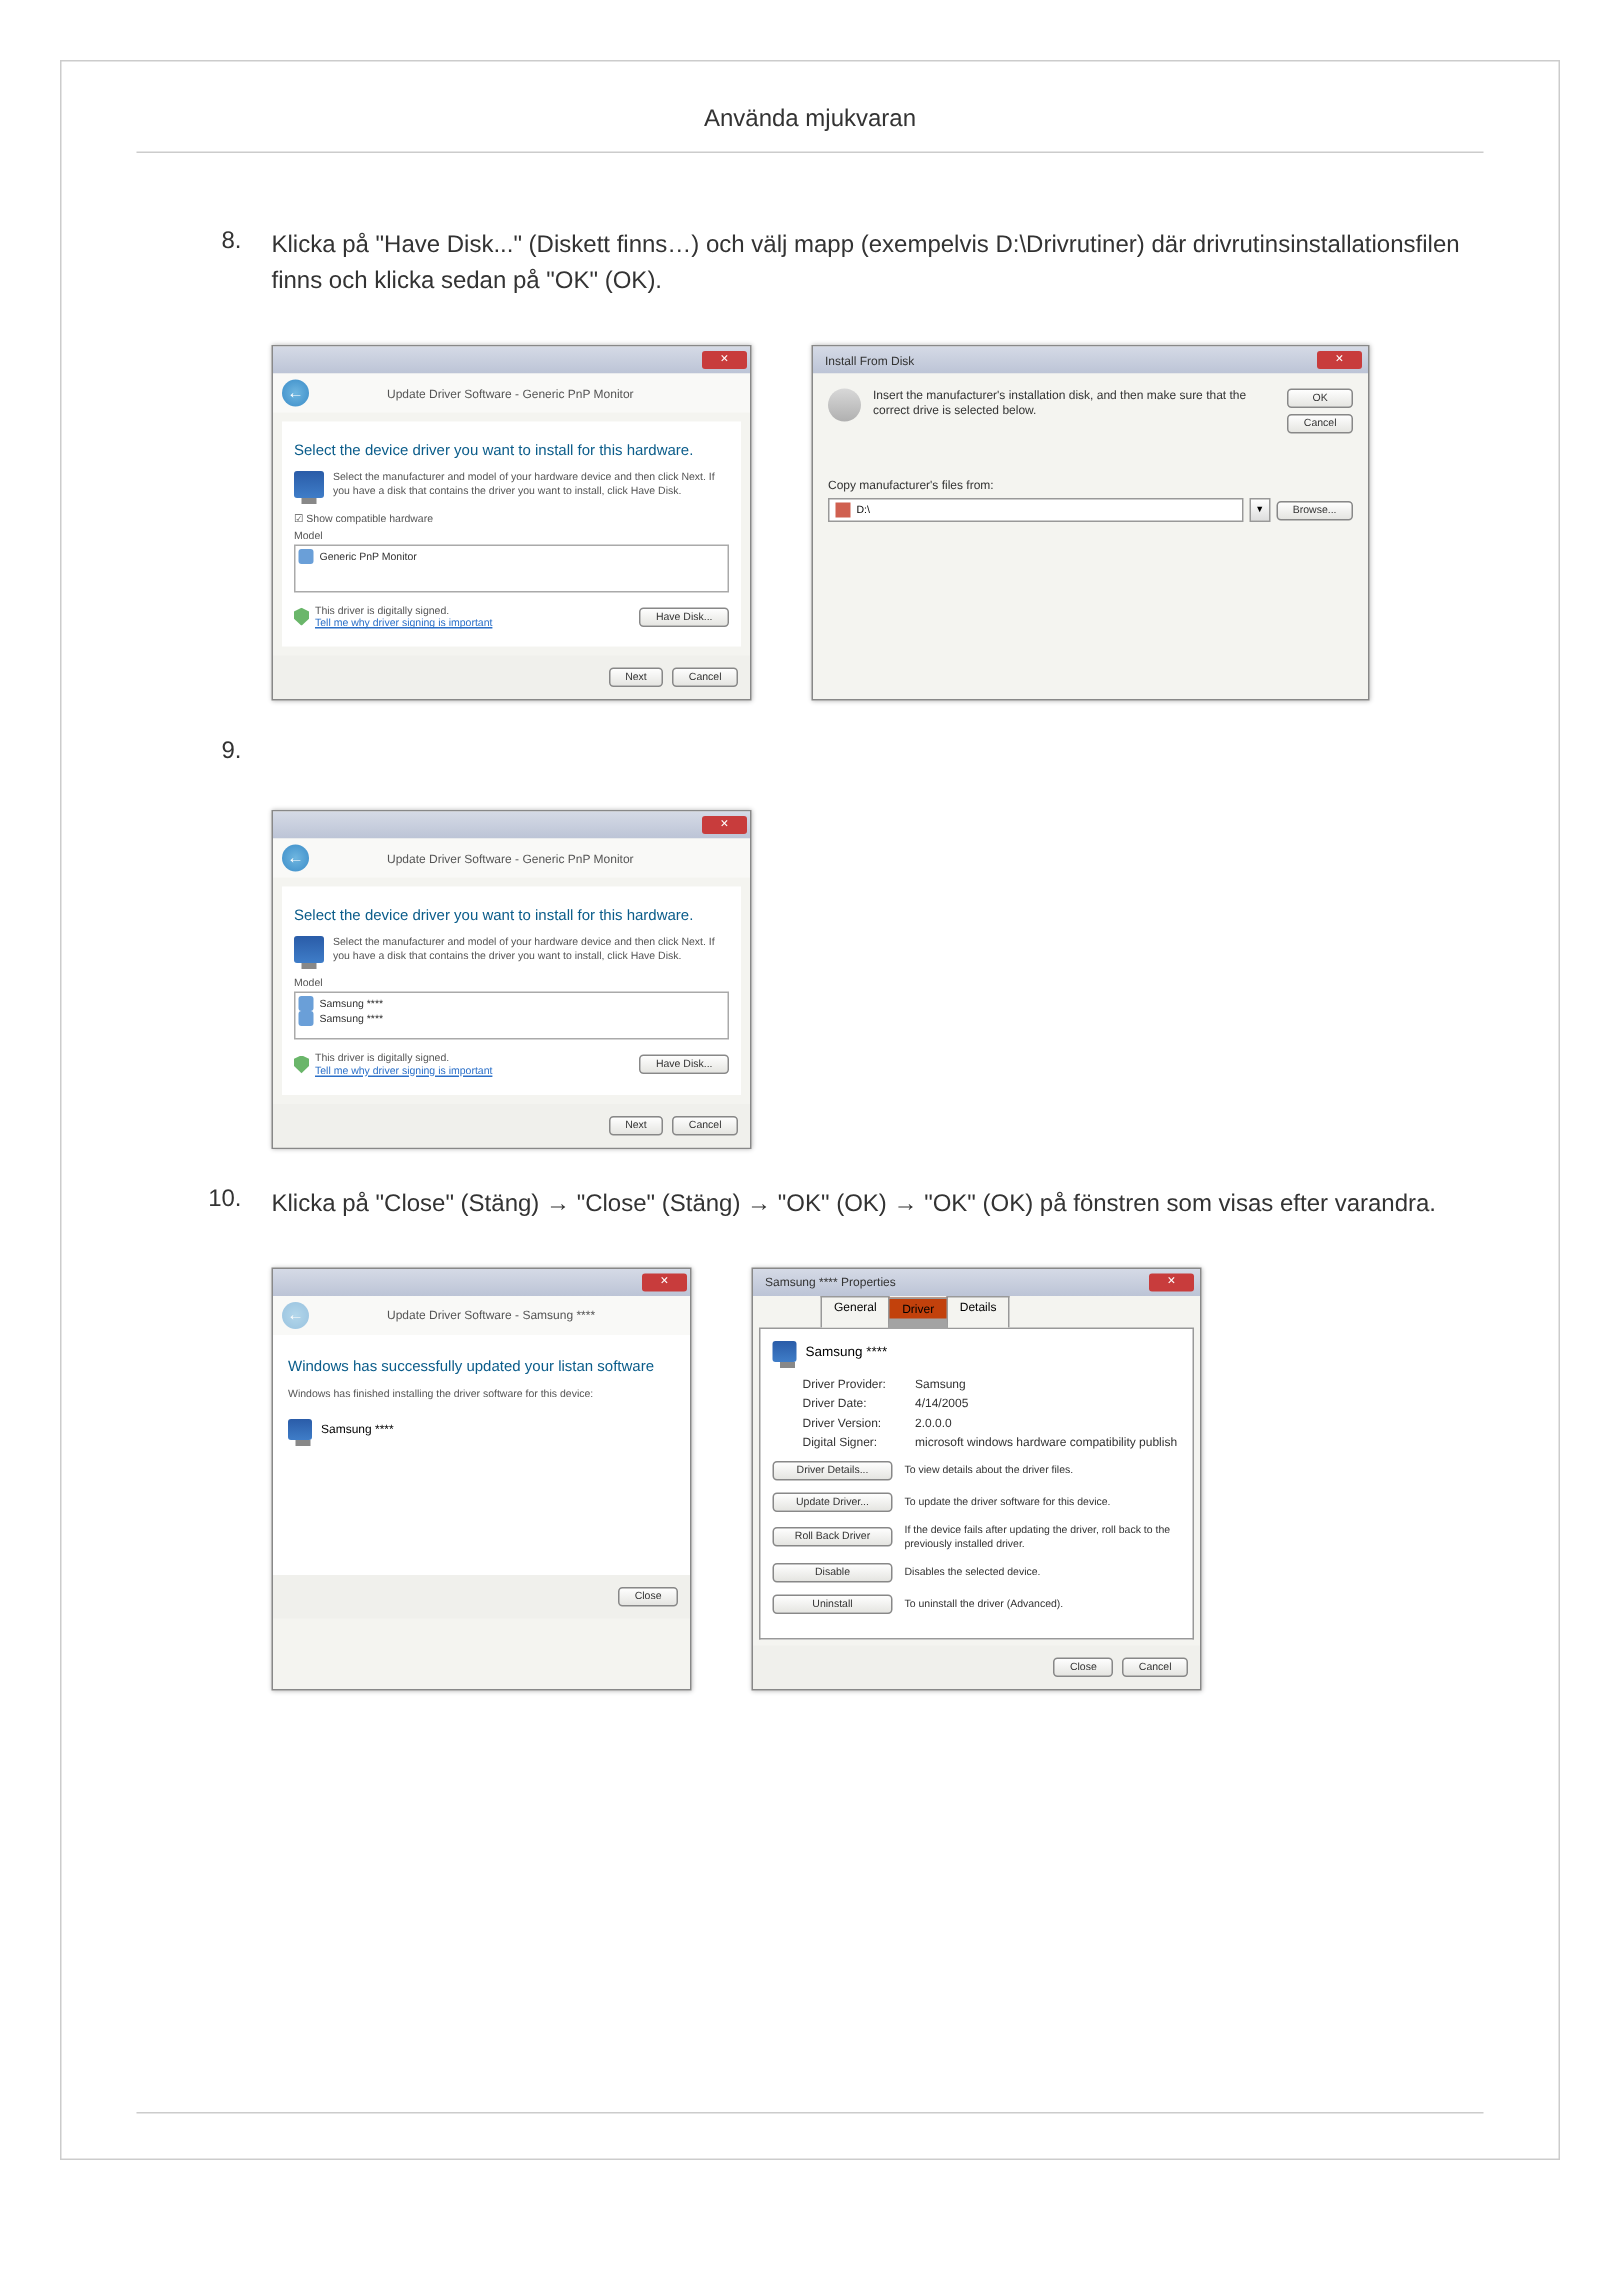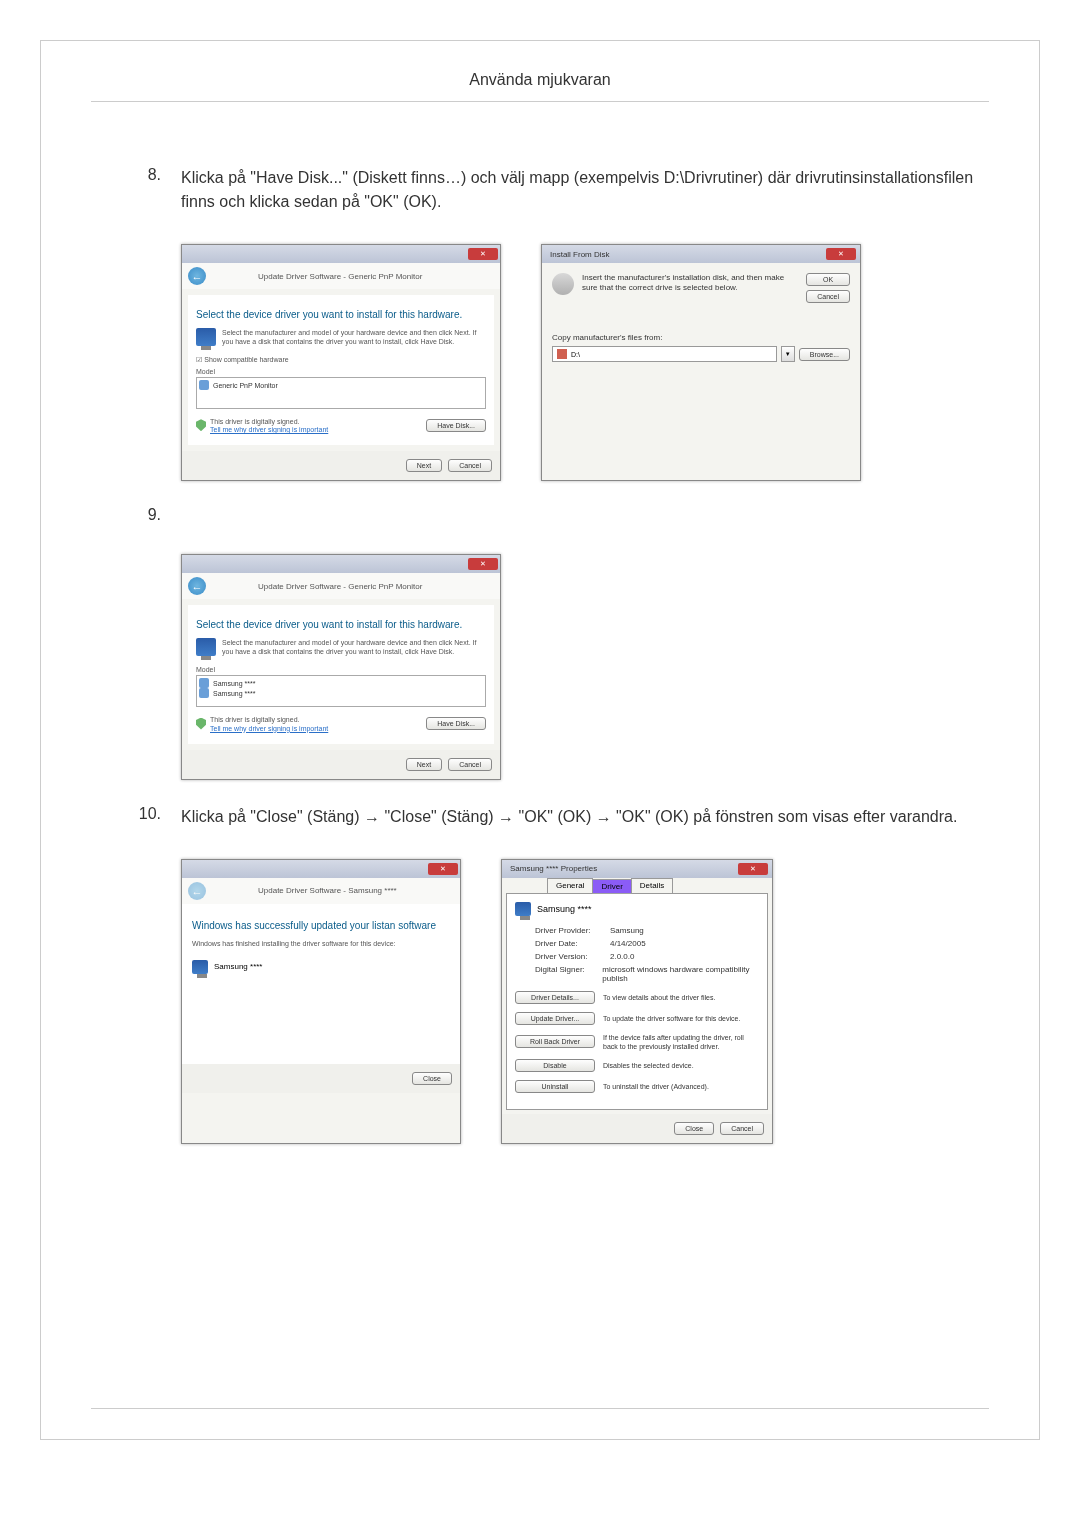--- a/index.html
+++ b/index.html
@@ -19,21 +19,21 @@
       padding: 30px 50px 200px 50px;
       position: relative;
       min-height: 1400px;
     }
     .header {
       text-align: center;
       font-size: 16px;
       color: #333;
       padding-bottom: 12px;
       border-bottom: 1px solid #ccc;
-      margin-bottom: 64px;
+      margin-bottom: 50px;
     }
     .footer {
       position: absolute;
       bottom: 30px;
       left: 50px;
       right: 50px;
       border-top: 1px solid #ccc;
       height: 1px;
     }
     .step {
@@ -203,21 +203,21 @@
     }
     .btn {
       background: linear-gradient(#fefefe, #e5e5e1);
       border: 1px solid #888;
       border-radius: 3px;
       font-size: 7px;
       padding: 2px 10px;
       color: #333;
     }
     .install-disk {
-      width: 320px;
+      width: 372px;
     }
     .install-disk .body {
       background: #f4f4f0;
       padding: 10px;
     }
     .disk-row {
       display: flex;
       gap: 8px;
       margin-bottom: 30px;
     }
@@ -272,40 +272,40 @@
       justify-content: center;
       font-size: 6px;
     }
     .floppy-icon {
       width: 10px;
       height: 10px;
       background: #d06050;
       flex-shrink: 0;
     }
     .properties {
-      width: 272px;
+      width: 300px;
       background: #f4f4f0;
     }
     .tabs {
       display: flex;
       border-bottom: 1px solid #999;
       margin: 0 4px;
       padding-left: 41px;
     }
     .tab {
       font-size: 8px;
       padding: 2px 8px;
       border: 1px solid #999;
       border-bottom: none;
       background: #f4f4f0;
       margin-right: -1px;
     }
     .tab.active {
-      background: #8b5cf6;
-      border-bottom: 1px solid #a3a3a3;
+      background: #c2410c;
+      border-bottom: 7px solid #a3a3a3;
       position: relative;
       top: 1px;
     }
     .tab-content {
       background: #fff;
       margin: 0 4px 4px 4px;
       border: 1px solid #999;
       border-top: none;
       padding: 8px;
     }

